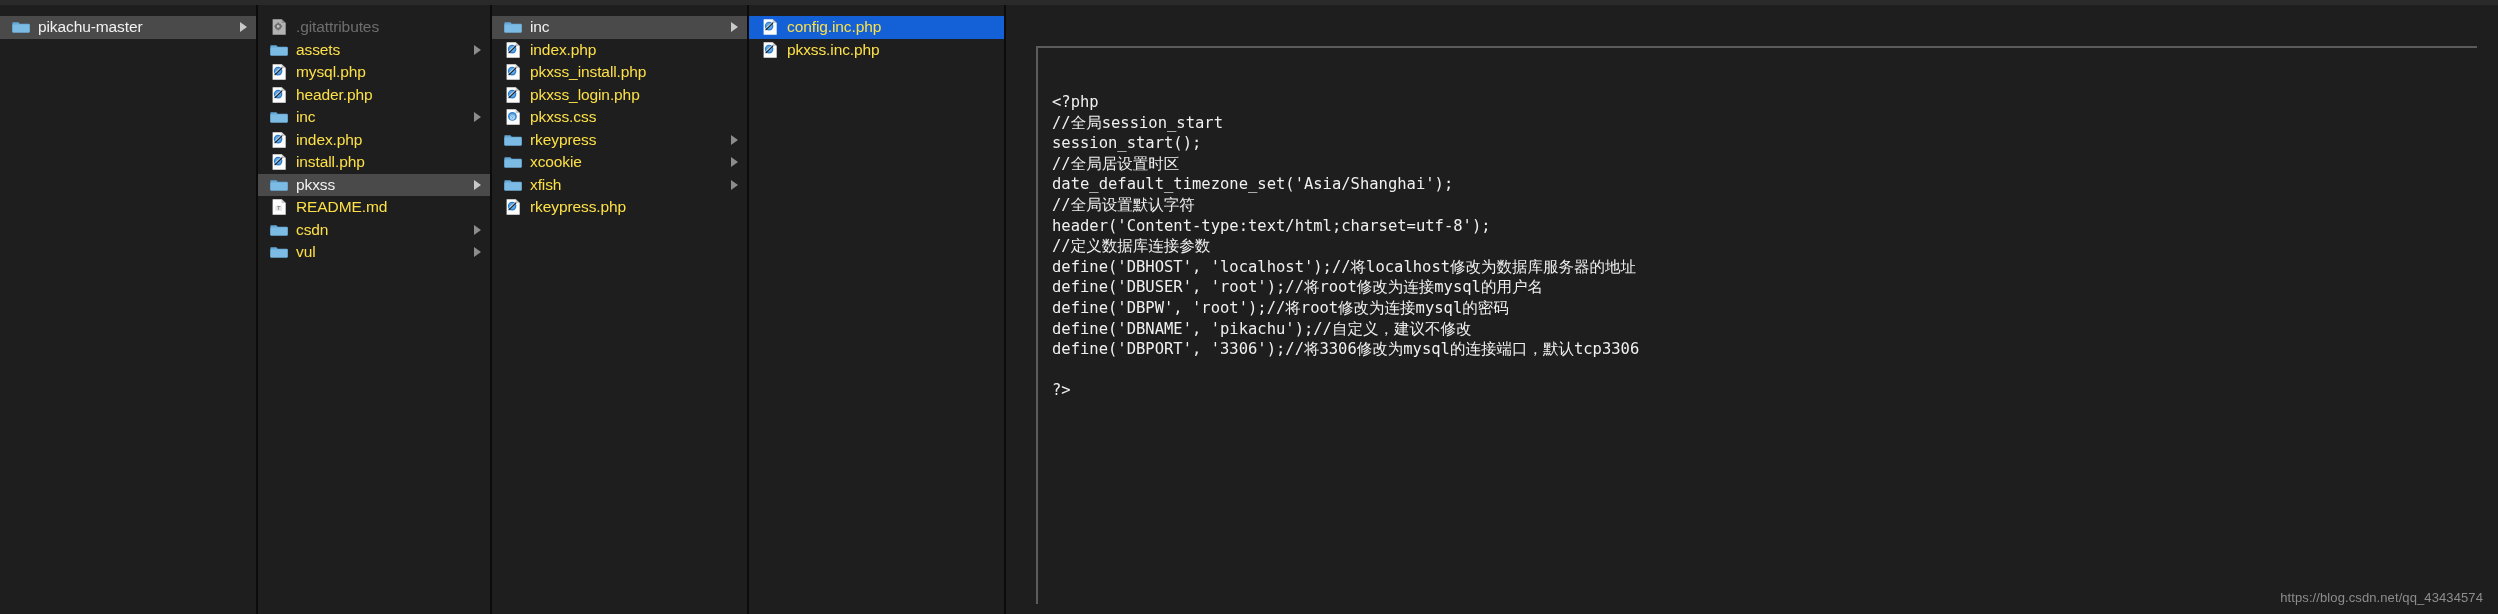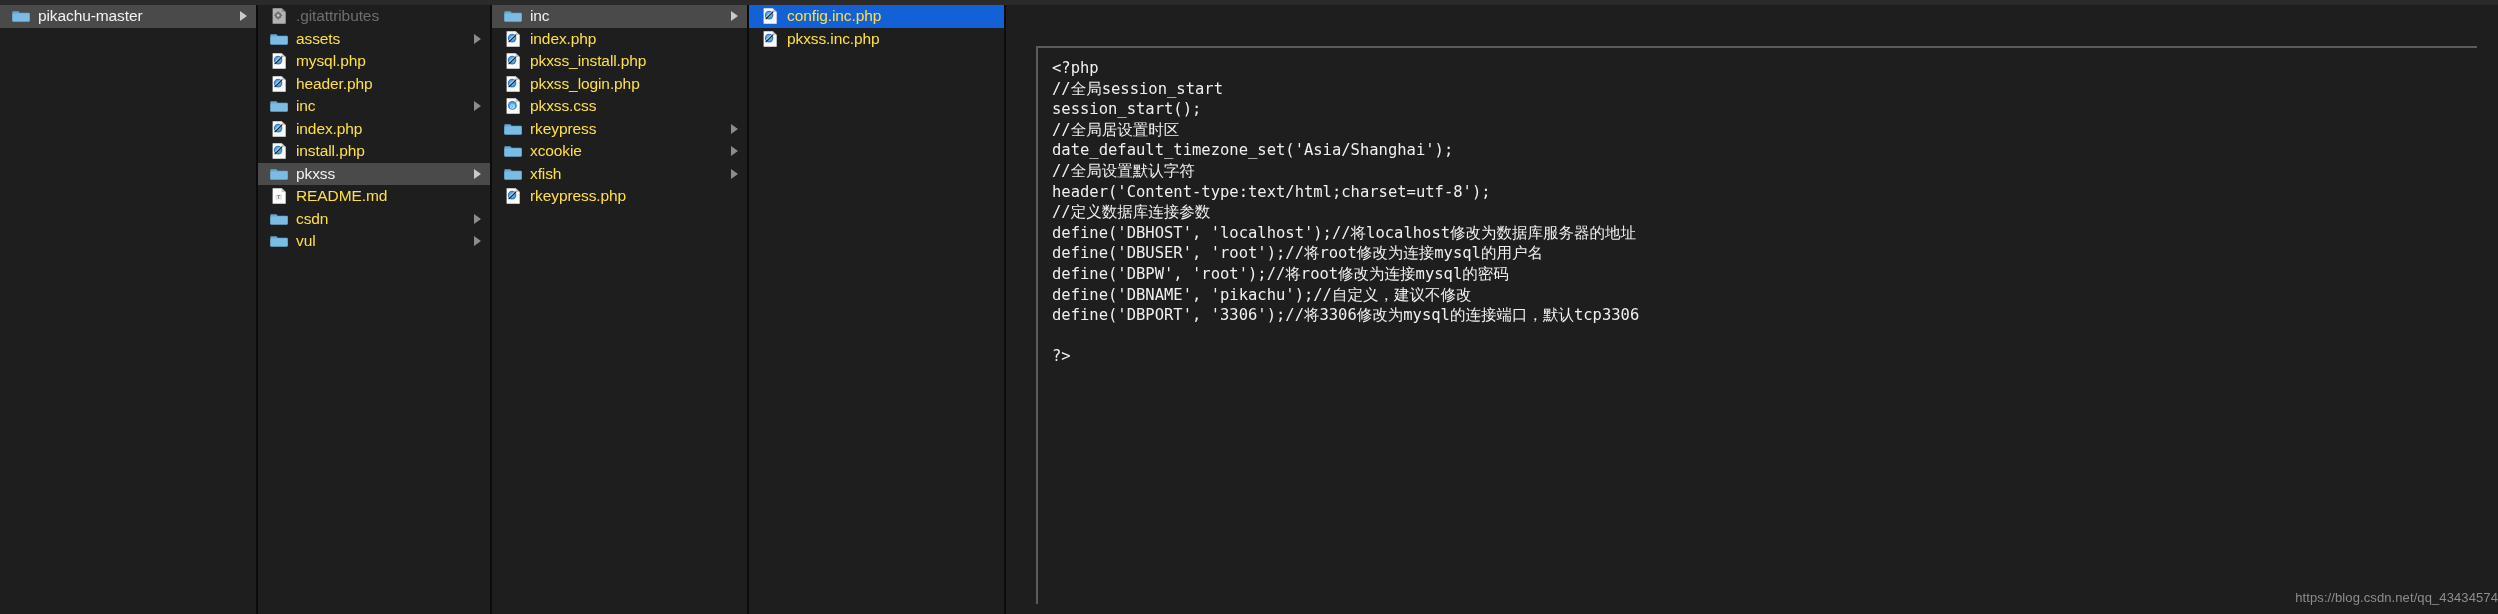--- a/index.html
+++ b/index.html
@@ -34,21 +34,21 @@
     background: #2a2a2a;
     z-index: 5;
   }
 
   
   .column {
     position: relative;
     height: 614px;
     background: #1e1e1e;
     border-right: 2px solid #0b0b0b;
-    padding-top: 5px;
+    padding-top: 16px;
     flex: 0 0 auto;
     overflow: hidden;
   }
   .col-1 { width: 258px; }
   .col-2 { width: 234px; }
   .col-3 { width: 257px; }
   .col-4 { width: 257px; }
 
   
   .row {
@@ -114,25 +114,26 @@
     overflow: hidden;
   }
   .code {
     font-family: "DejaVu Sans Mono", "Liberation Mono", monospace;
     font-size: 15.5px;
     line-height: 20.6px;
     color: #f0f0f0;
     white-space: pre-wrap;
     word-break: break-all;
     letter-spacing: 0px;
+    margin-top: 34px;
   }
 
   .watermark {
     position: absolute;
-    right: 0;
+    right: 15px;
     bottom: 9px;
     font-size: 13px;
     color: #8d8d8d;
     font-family: "Liberation Sans", sans-serif;
     letter-spacing: 0.1px;
   }
 </style>
 </head>
 <body>
 

